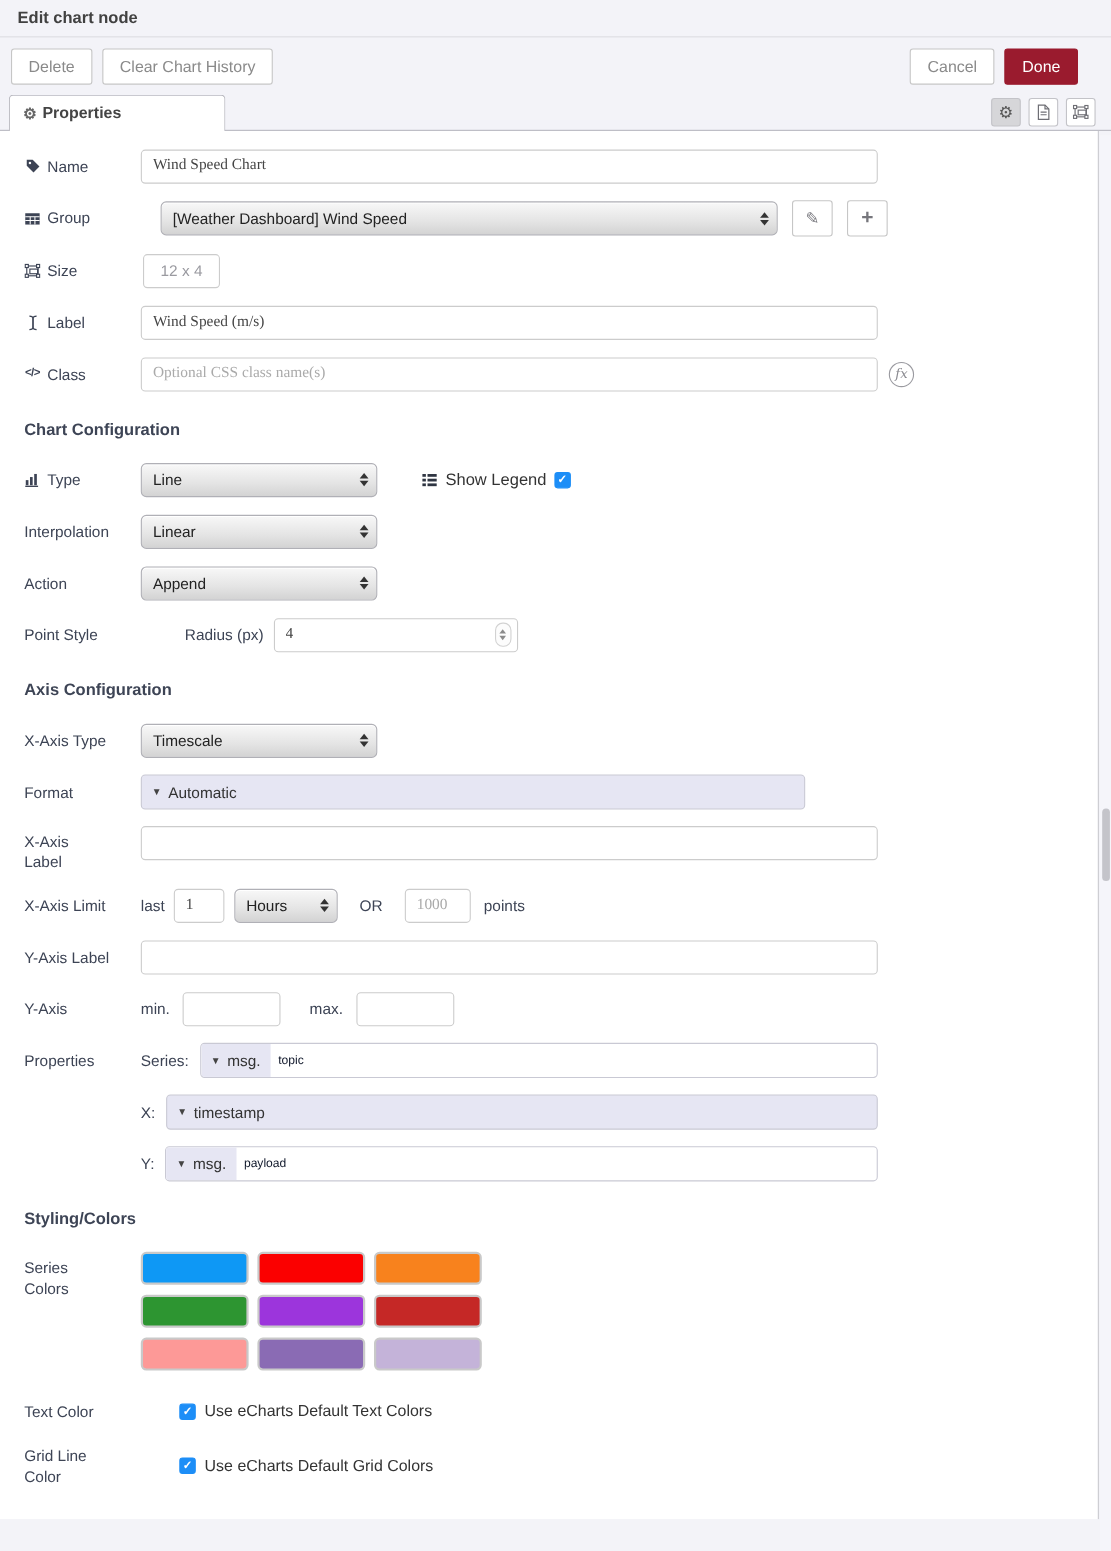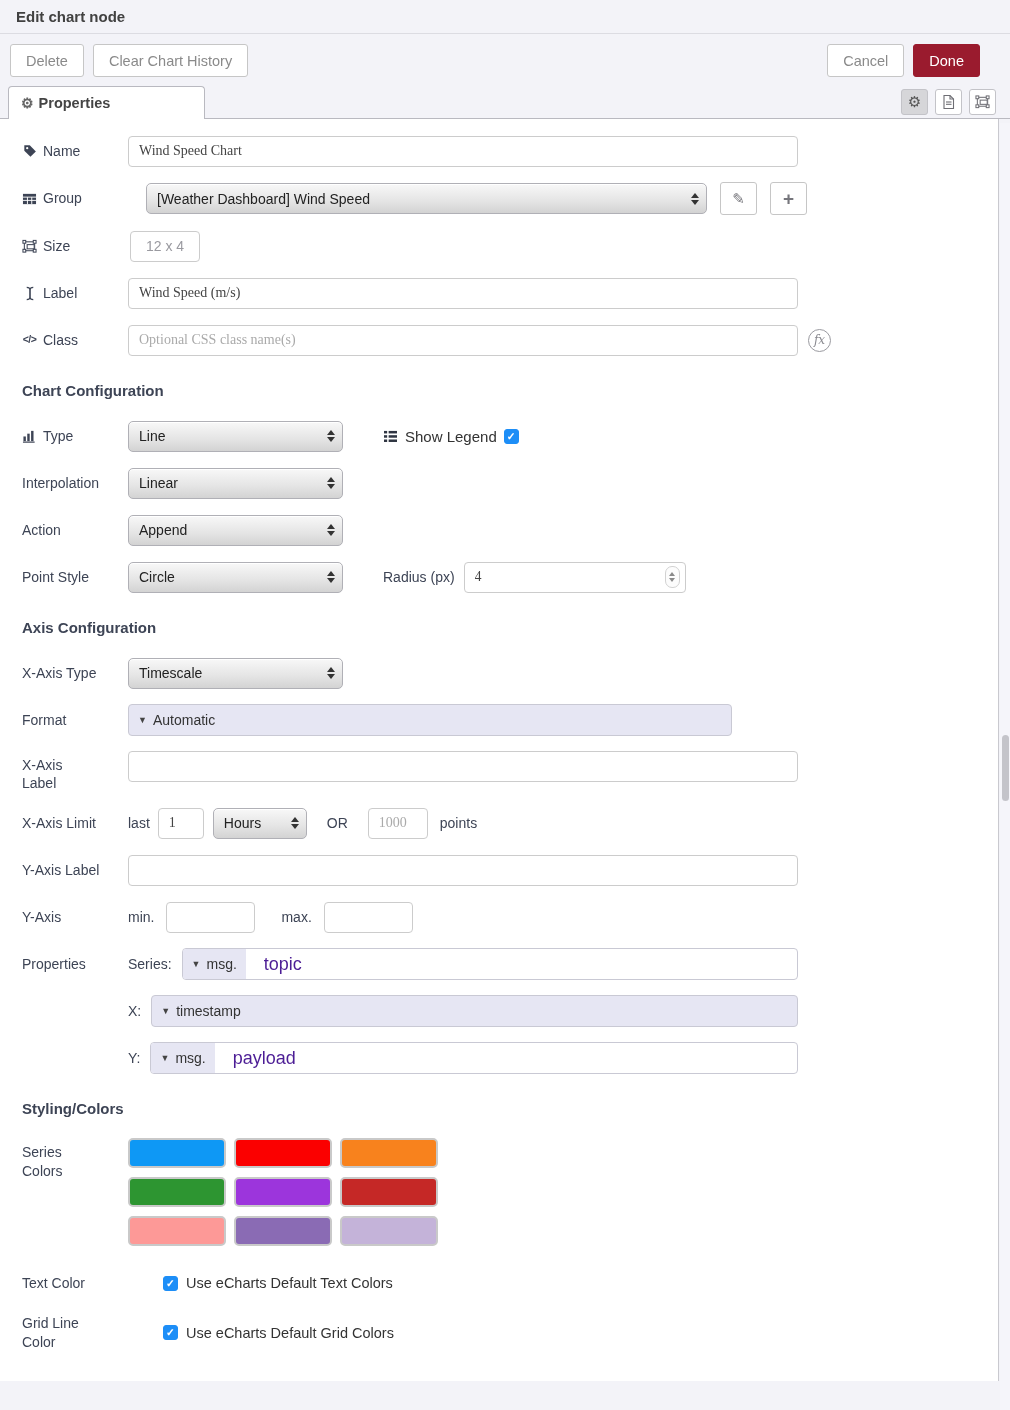--- a/index.html
+++ b/index.html
@@ -53,21 +53,21 @@
   .pencil-glyph{font-size:15px;color:#76767c}
   .size-btn{width:70px;height:31px;border:1px solid #ccc;border-radius:4px;background:#fff;color:#9a9aa0;font-size:14px;display:flex;align-items:center;justify-content:center;cursor:pointer}
   .fx-badge{width:23px;height:23px;border:1px solid #9a9aa0;border-radius:50%;display:inline-flex;align-items:center;justify-content:center;color:#8a8a90;font-family:"DejaVu Serif",serif;font-style:italic;font-size:12px;margin-left:10px}
   .section{font-weight:bold;font-size:15px;color:#3d4455;margin:26px 0 21px 0}
   
   .ti{display:flex;align-items:stretch;height:32px;border:1px solid #c9c9d4;border-radius:4px;overflow:hidden;background:#fff}
   .ti-btn{display:flex;align-items:center;gap:6px;background:#e6e6f3;border:none;padding:0 9px;font-size:14px;color:#333;font-family:inherit;cursor:pointer}
   .ti-full{background:#e6e6f3}
   .ti-full .ti-btn{background:transparent}
   .caret-glyph{font-size:9px;color:#444}
-  .ti-val{border:none;outline:none;flex:1;padding:0 18px;font-size:18px;color:#4c1d95;font-family:inherit;background:transparent}
+  .ti-val{border:none;outline:none;flex:1;padding:0 7px;font-size:11px;color:#0f172a;font-family:inherit;background:transparent}
   .ti-format{width:604px}
   .main670{width:670px;display:flex;align-items:center}
   .main670 .sublbl{margin-right:10px;font-size:14px;color:#3d4455;white-space:nowrap}
   .main670 .ti{flex:1}
   
   .numwrap{position:relative;width:222px}
   .numwrap .txt{width:100%;padding-right:28px}
   .spin{position:absolute;right:6px;top:50%;transform:translateY(-50%);width:15px;height:22px;border:1px solid #d2d2d2;border-radius:7px;background:#fcfcfc;display:flex;flex-direction:column;align-items:center;justify-content:center;gap:2px;cursor:pointer}
   .spin i{display:block;width:0;height:0;border-left:3px solid transparent;border-right:3px solid transparent}
   .spin .up{border-bottom:4px solid #8a8a8a}
@@ -283,27 +283,20 @@
             <i class="up"></i>
             <i class="dn"></i>
           </span>
       </div>
     </div>
 
     <div class="row">
       <div class="lbl">
           <span>Point Style</span>
         </div>
-      <div class="sel sel-215">
-        <span>Circle</span>
-        <span class="arrows">
-            <i class="up"></i>
-            <i class="dn"></i>
-          </span>
-      </div>
       <span class="cfgtext" style="margin-left:40px;margin-right:9px">Radius (px)</span>
       <div class="numwrap">
         <input class="txt" value="4" style="">
         <span class="spin">
             <i class="up"></i>
             <i class="dn"></i>
           </span>
       </div>
     </div>
 

